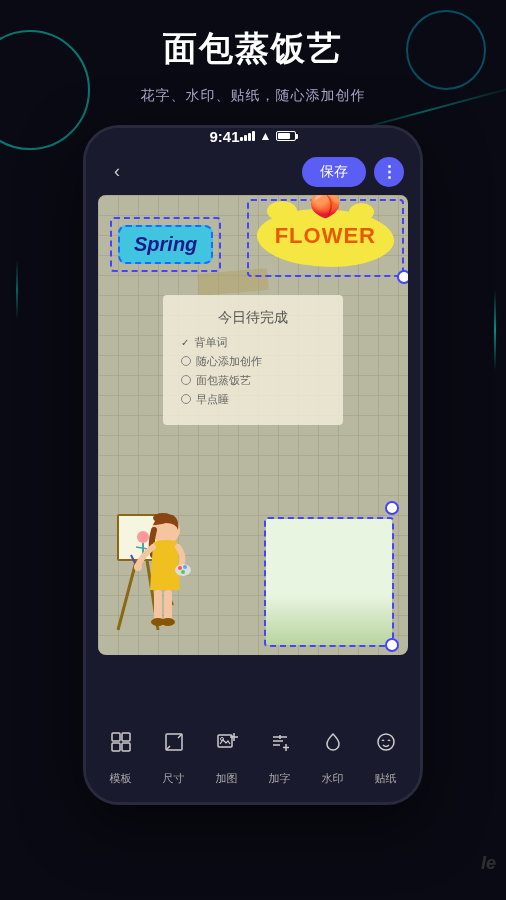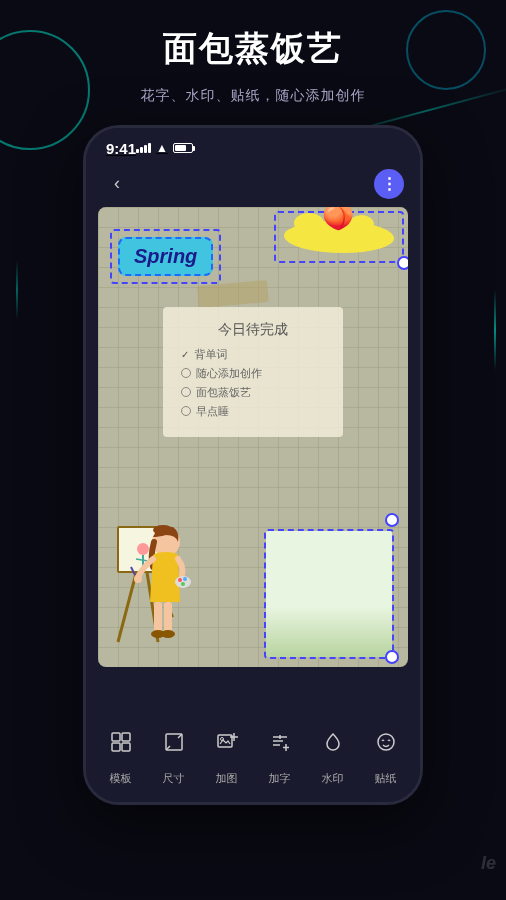--- a/index.html
+++ b/index.html
@@ -80,27 +80,26 @@
       border-radius: 36px;
       border: 3px solid #2a2a3e;
       overflow: hidden;
       position: relative;
       box-shadow: 0 20px 60px rgba(0,0,0,0.6);
     }
 
     
     .status-bar {
       display: flex;
-      justify-content: flex-start;
-      align-items: center;
-      padding: 12px 20px 4px;
+      justify-content: center;
+      align-items: center;
+      padding: 0 20px 4px;
       background: #1a1a2e;
       position: relative;
       z-index: 10;
-      text-decoration: underline;
     }
     .status-time {
       font-size: 15px;
       font-weight: 600;
       color: #fff;
     }
     .status-icons {
       display: flex;
       gap: 5px;
       align-items: center;
@@ -504,40 +503,42 @@
           <div class="battery-tip"></div>
         </div>
       </div>
     </div>
 
     <div class="app-toolbar">
       <div class="back-btn">
         <span class="back-arrow">‹</span>
       </div>
       <div class="toolbar-right">
+        <button class="save-btn">保存</button>
         <div class="more-btn">⋮</div>
       </div>
     </div>
 
     <div class="canvas-area">
       <div class="canvas-grid"></div>
 
       <div class="sticker-spring">
         <div class="spring-dashed-border"></div>
         <div class="spring-box">
           <span class="spring-text">Spring</span>
         </div>
       </div>
 
       <div class="tape"></div>
 
       <div class="sticker-flower">
         <div class="flower-dashed-border"></div>
         <div class="flower-cloud">
           <span class="peach-emoji">🍑</span>
+          <span class="flower-text">FLOWER</span>
         </div>
         <div class="resize-handle handle-br"></div>
         <div class="resize-handle handle-rotate"></div>
       </div>
 
       <div class="todo-note">
         <div class="todo-title">今日待完成</div>
         <div class="todo-item">
           <span class="todo-check">✓</span>
           <span>背单词</span>

